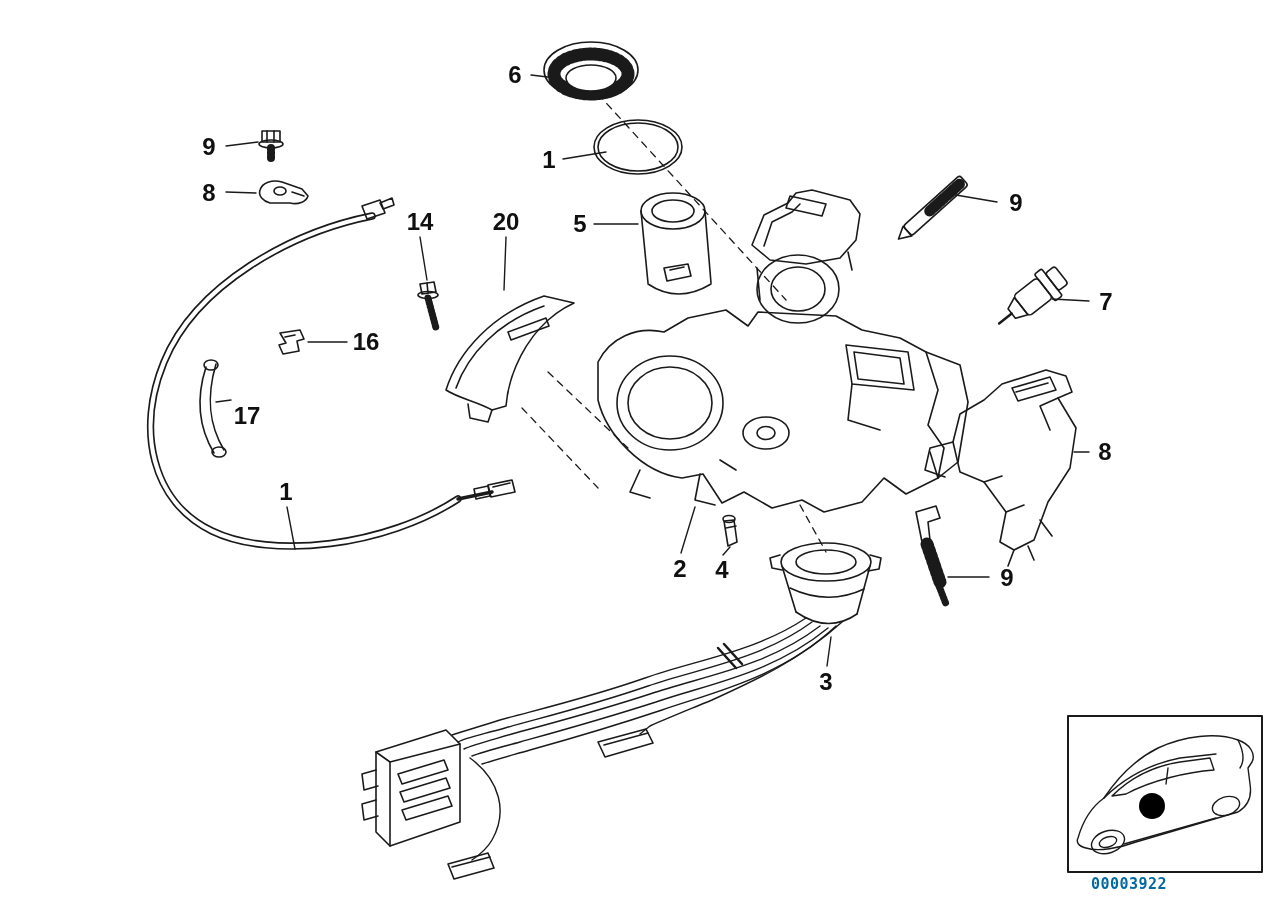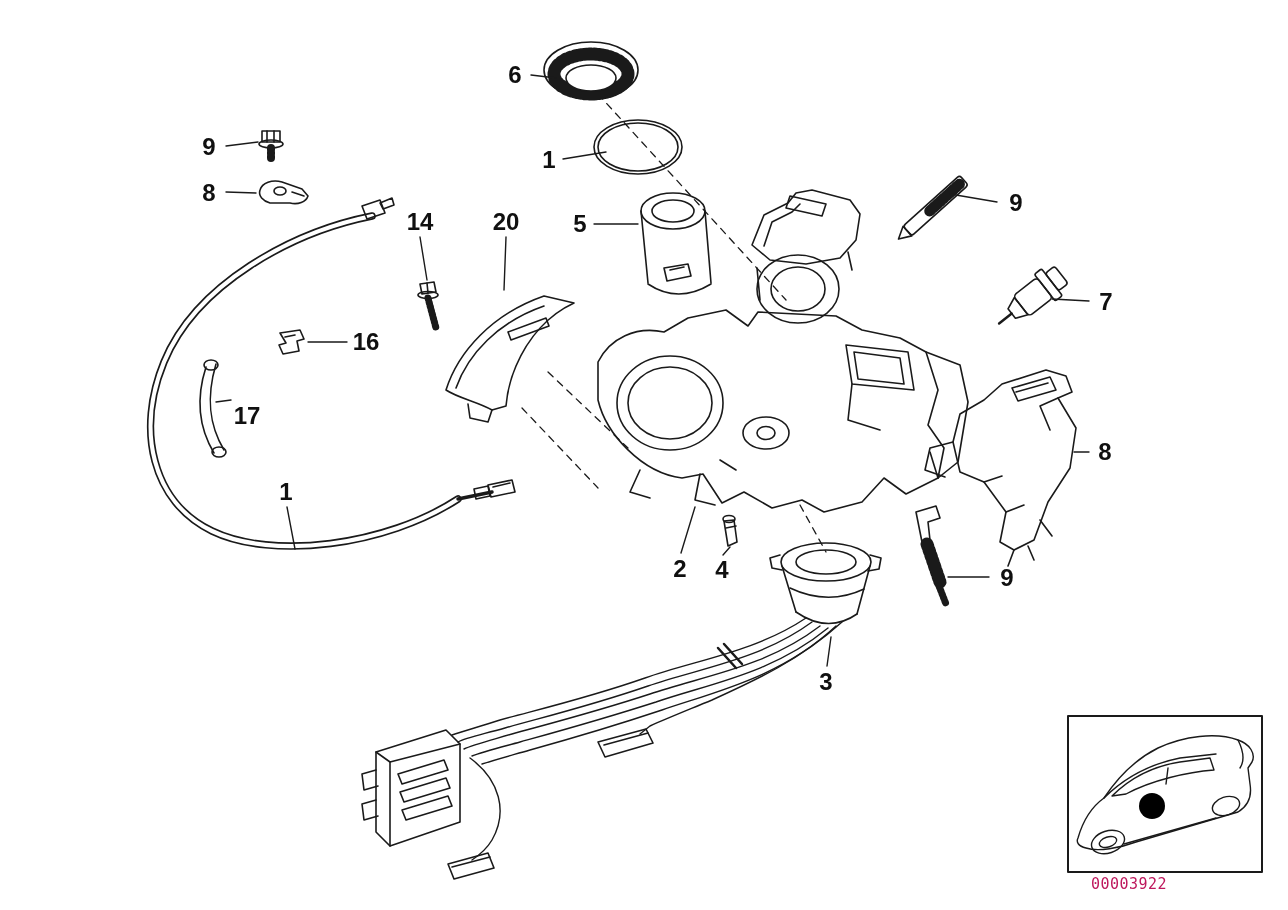--- a/index.html
+++ b/index.html
@@ -4,21 +4,21 @@
 <style>
   html,body{margin:0;padding:0;background:#ffffff;}
   #page{position:relative;width:1288px;height:910px;background:#ffffff;overflow:hidden;
         font-family:"Liberation Sans",sans-serif;}
   #drawing{position:absolute;left:0;top:0;}
   .callout{position:absolute;transform:translate(-50%,-50%);
            font-weight:bold;font-size:24px;color:#101010;line-height:1;
            font-family:"Liberation Sans",sans-serif;cursor:default;}
   .diagram-code{position:absolute;transform:translate(-50%,-50%);
                 font-family:"DejaVu Sans Mono","Liberation Mono",monospace;
-                font-size:15px;color:#be185d;letter-spacing:0.5px;}
+                font-size:15px;color:#0369a1;letter-spacing:0.5px;font-weight:bold;}
 </style>
 </head>
 <body>
 
 <div id="page">
 
   <svg id="drawing" width="1288" height="910" viewBox="0 0 1288 910" stroke="#1a1a1a" stroke-width="1.6" fill="none" stroke-linecap="round" stroke-linejoin="round">
 
     <g stroke-dasharray="7 6" stroke-width="1.3">
       <line x1="598" y1="94" x2="786" y2="300"></line>

